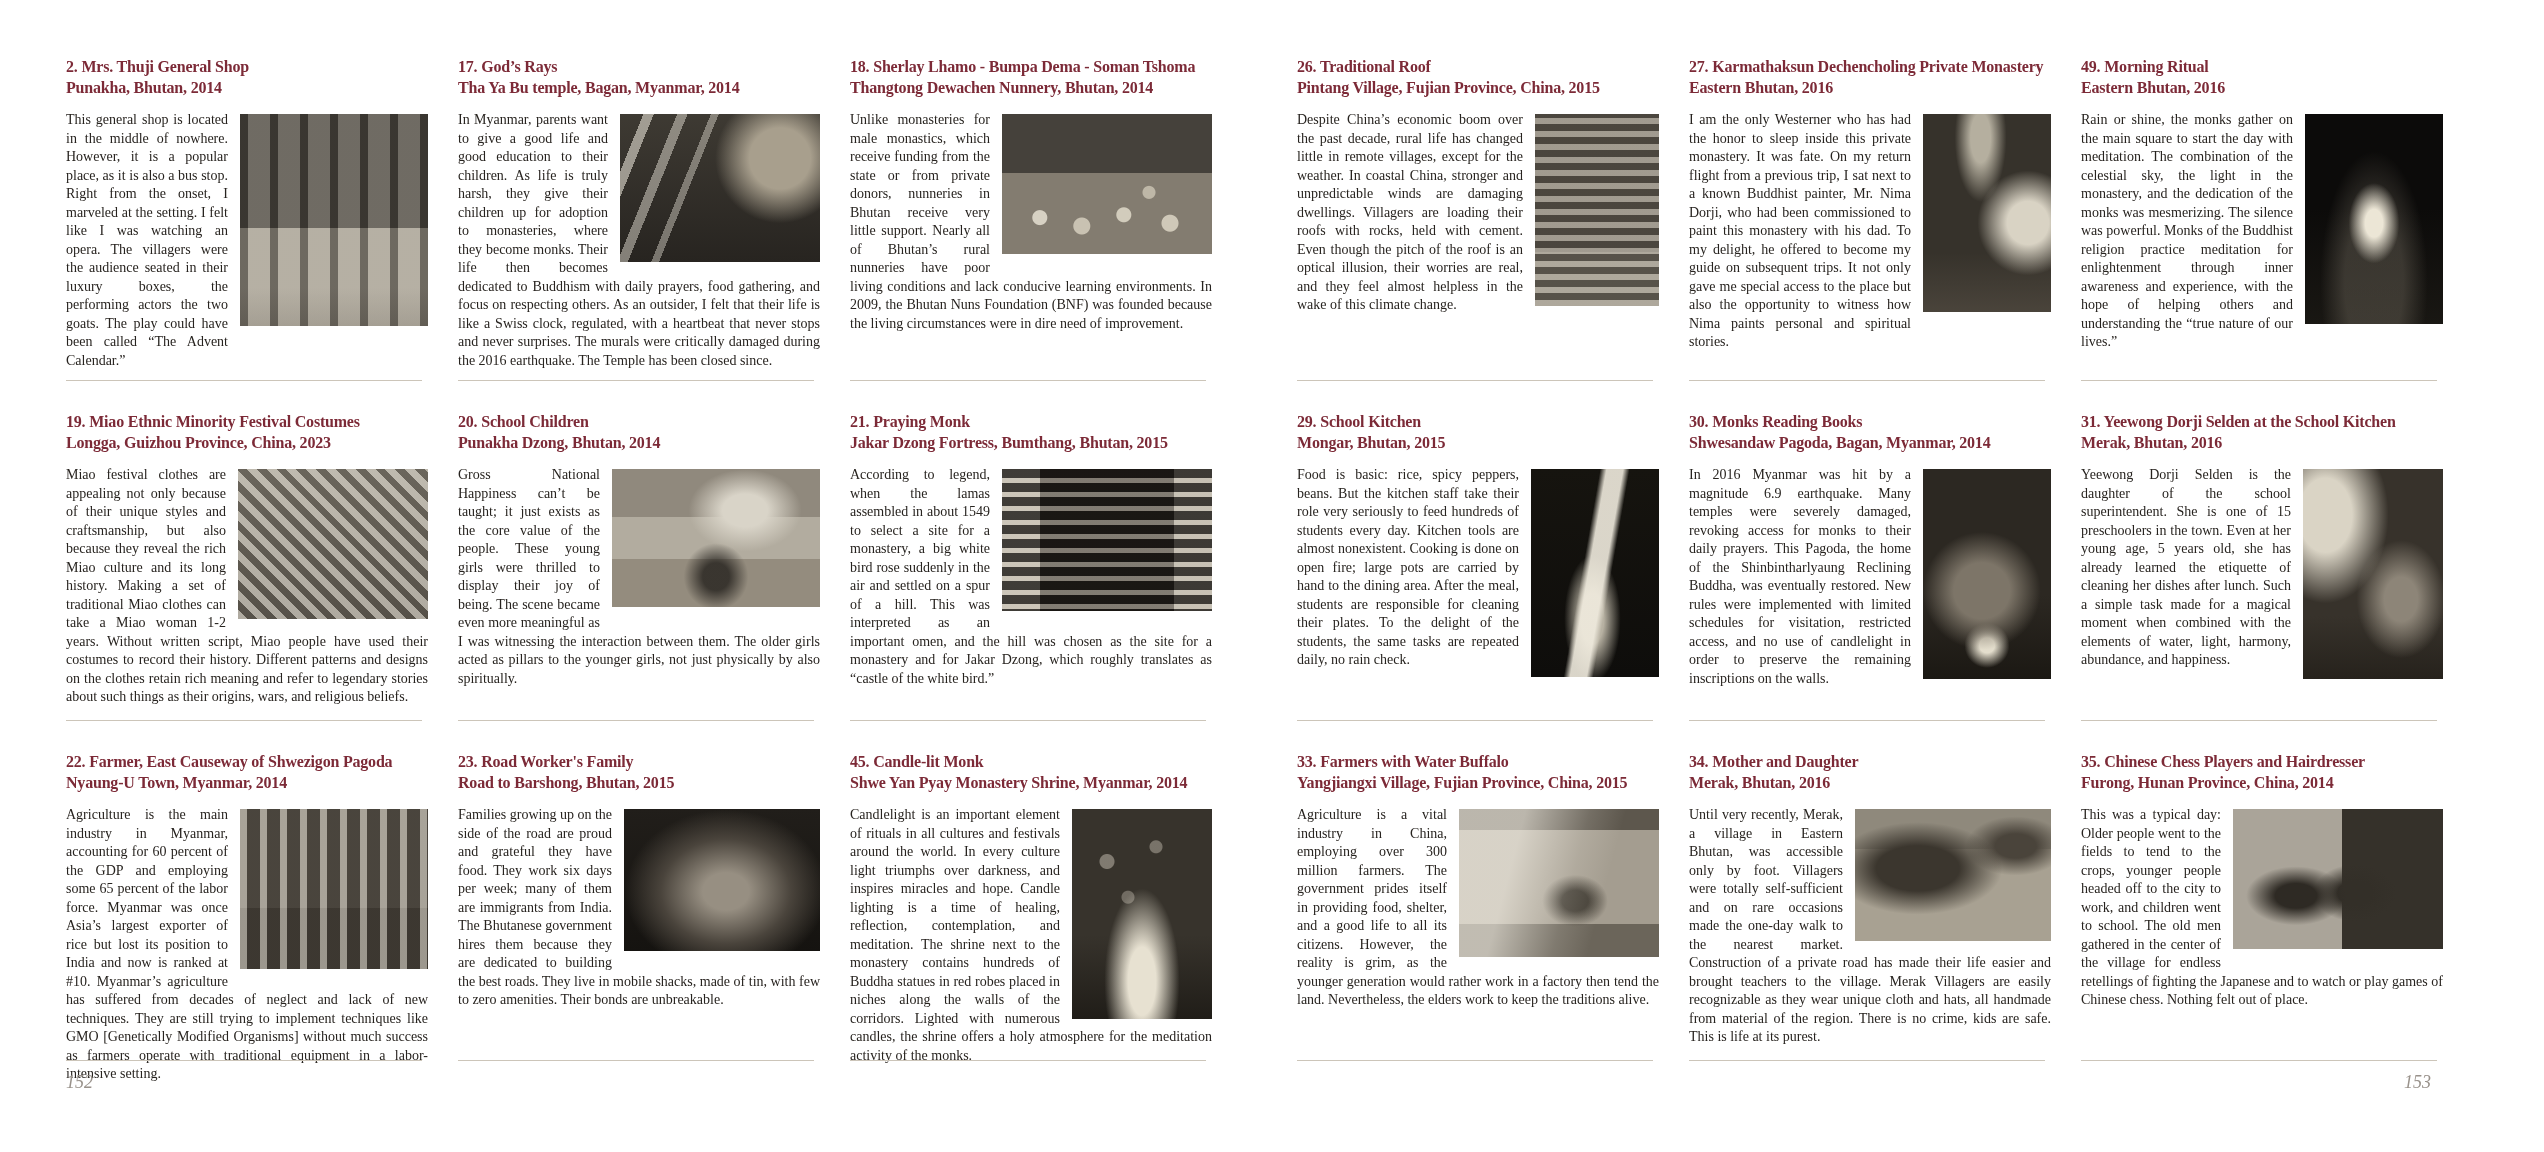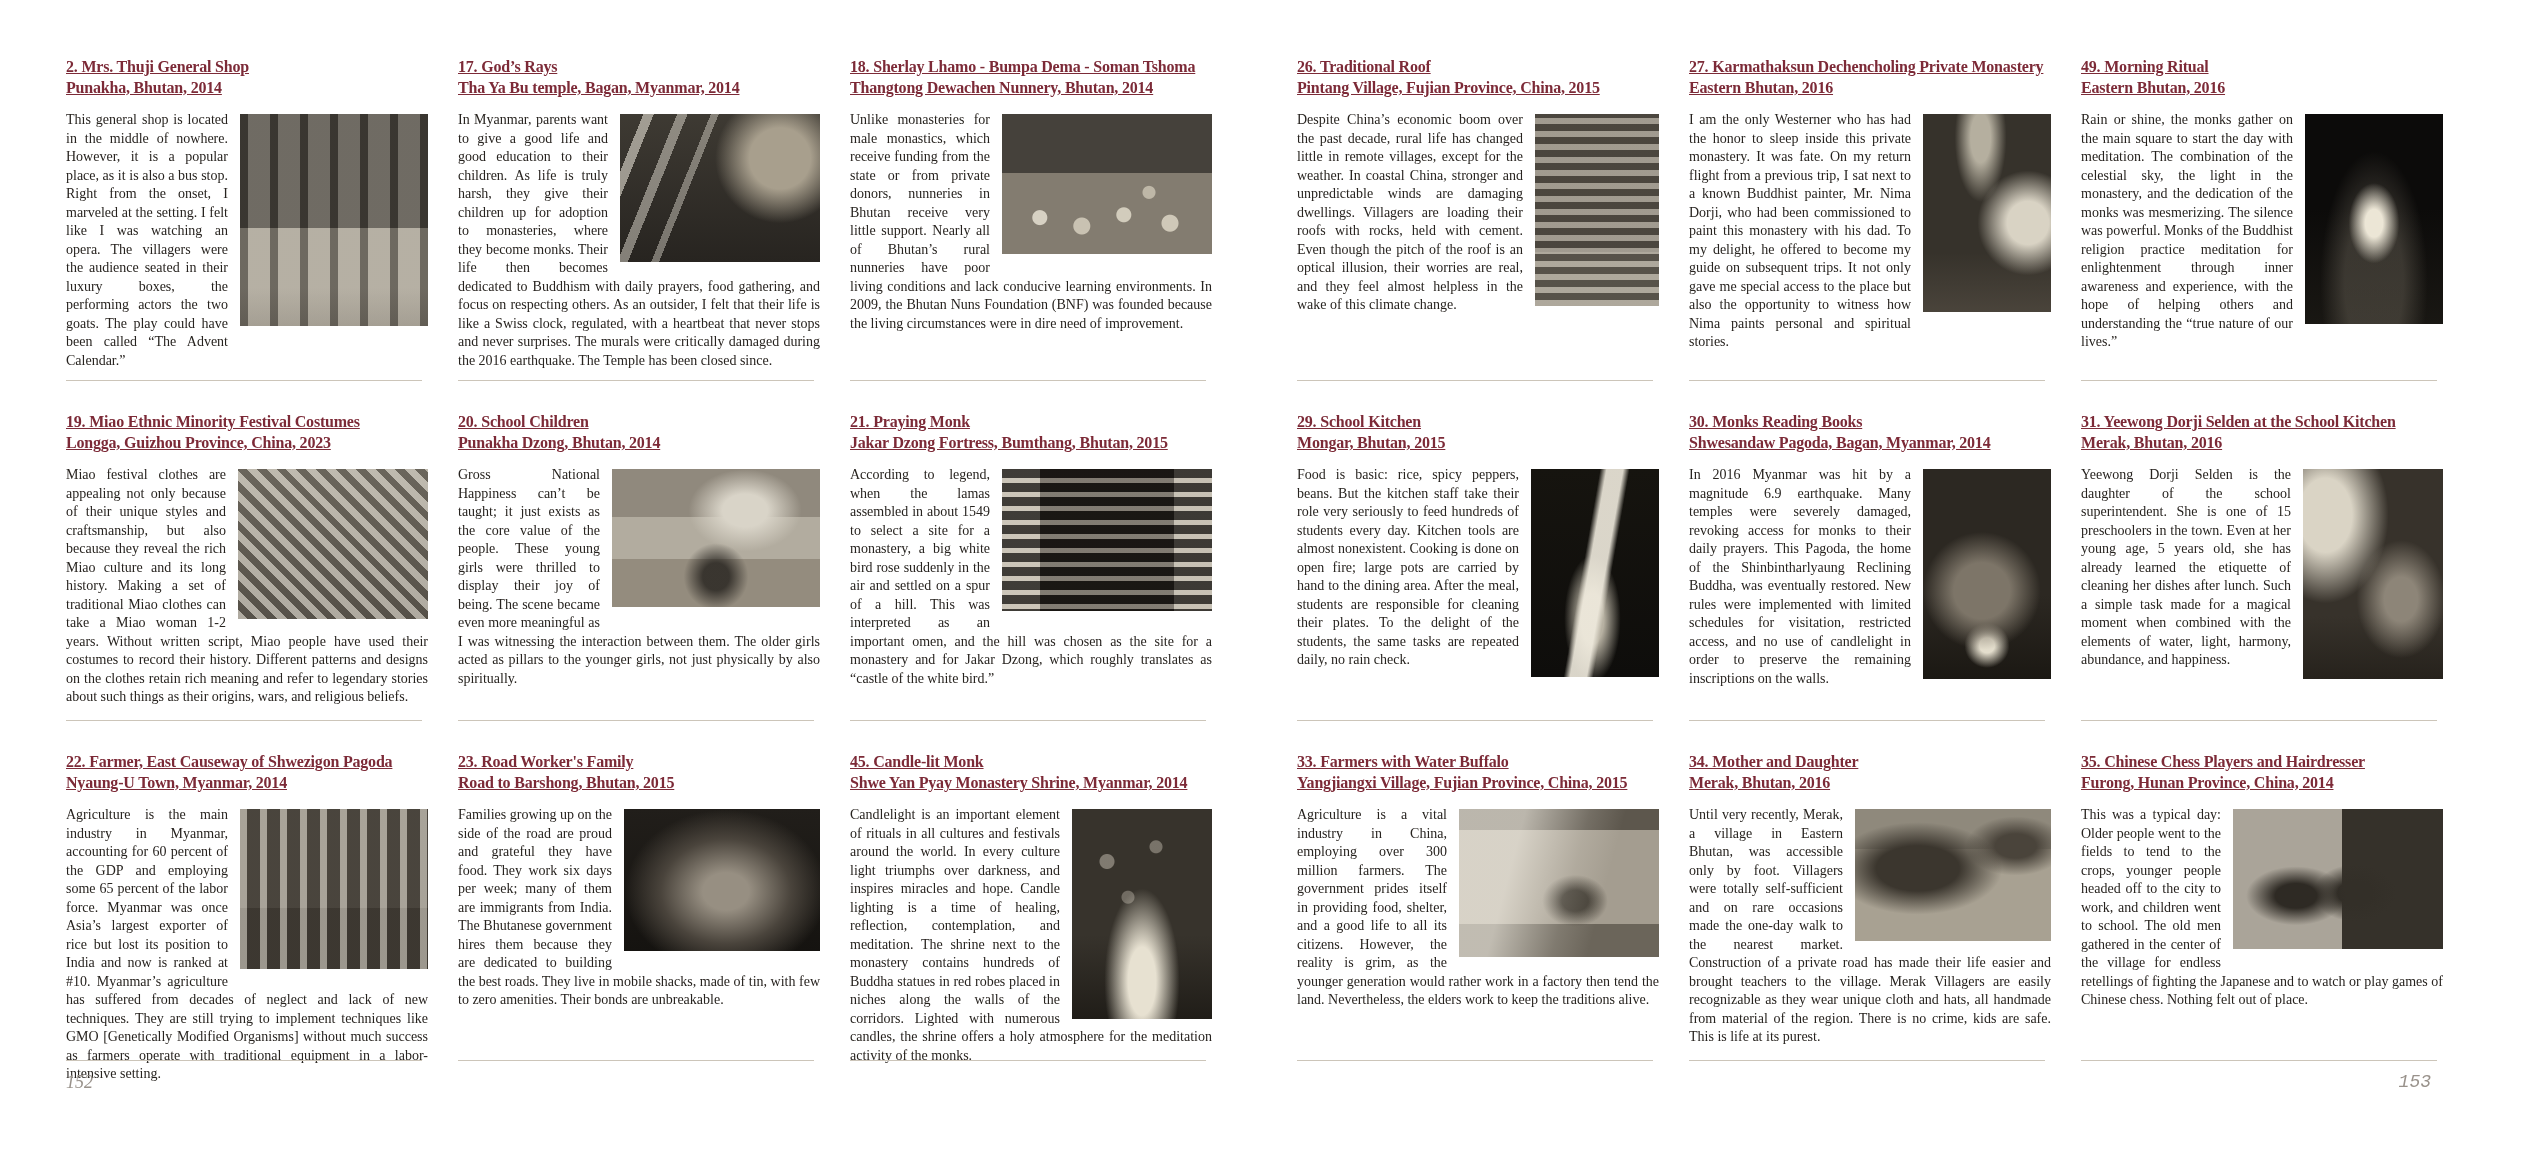--- a/index.html
+++ b/index.html
@@ -25,21 +25,21 @@
   .page-right .grid{padding-left:73px;}
   .entry{position:relative;}
   .head{
     margin:0 0 13px 0;
     color:#7c2a37;
     font-size:16px;
     line-height:21px;
     font-weight:bold;
     letter-spacing:-0.2px;
   }
-  .tl{display:block;text-decoration:underline;}
+  .tl{display:block;}
   .bd{overflow:visible;}
   .txt{
     margin:0;
     font-size:14px;
     line-height:18.5px;
     color:#27231f;
     text-align:justify;
     hyphens:auto;
     -webkit-hyphens:auto;
   }
@@ -53,21 +53,21 @@
     background:#ccc5b9;
   }
   .pagenum{
     position:absolute;
     top:1072px;
     font-style:italic;
     font-size:18px;
     color:#99928b;
   }
   .pagenum-left{left:66px;}
-  .pagenum-right{right:65px;text-align:right;font-family:Liberation Mono, monospace;}
+  .pagenum-right{right:65px;text-align:right;}
 
   
   .p0{width:188px;height:212px;background-image:
       repeating-linear-gradient(90deg,rgba(25,22,18,.45) 0 8px,rgba(190,185,175,.25) 8px 30px),
       linear-gradient(180deg,#55514a 0 54%,#b3ada0 54% 82%,#9c968a 100%);}
   .p1{width:200px;height:148px;background-image:
       linear-gradient(112deg,rgba(244,239,227,0) 0 9%,rgba(244,239,227,.55) 9% 13%,rgba(244,239,227,0) 13% 22%,rgba(244,239,227,.45) 22% 26%,rgba(244,239,227,0) 26% 35%,rgba(244,239,227,.4) 35% 38%,rgba(244,239,227,0) 38%),
       radial-gradient(circle at 80% 30%,#a89f8d 0 16%,rgba(0,0,0,0) 34%),
       linear-gradient(180deg,#3e3a33,#272420);}
   .p2c{width:210px;height:140px;background-image:

